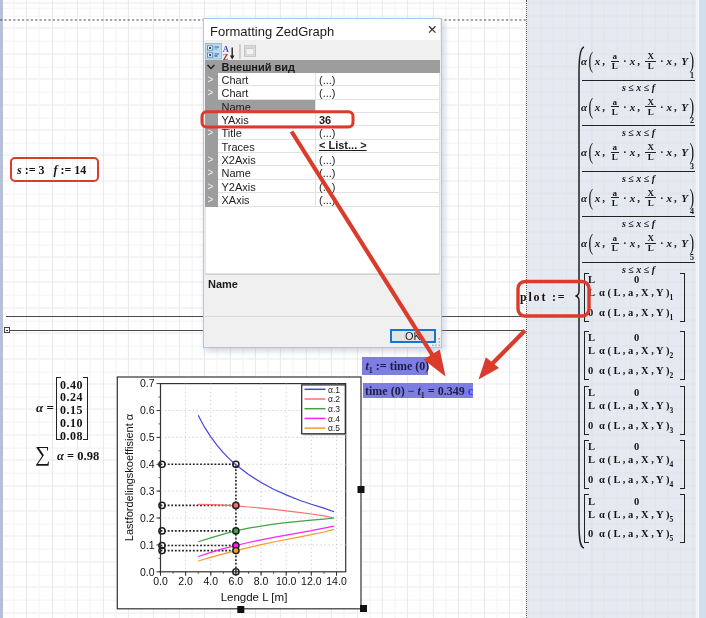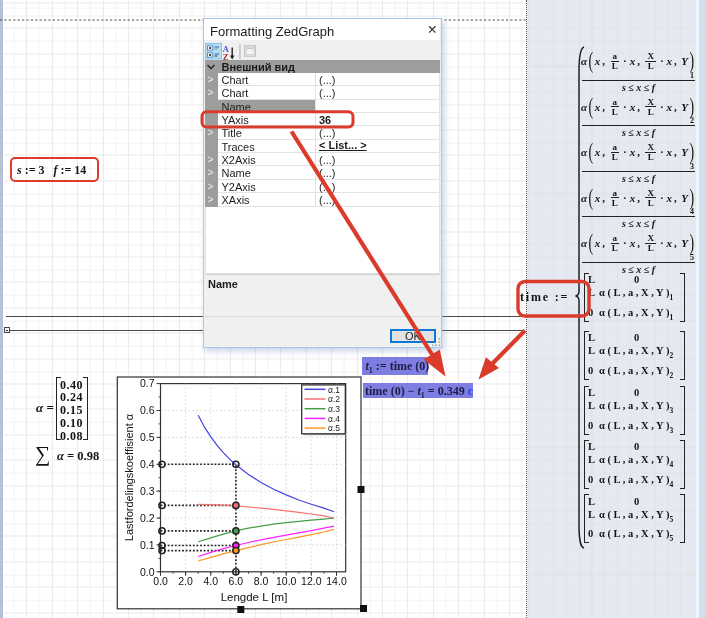--- a/index.html
+++ b/index.html
@@ -182,21 +182,21 @@
 <rect x="237.3" y="606.0" width="7" height="7" fill="#111"></rect>
 <rect x="360.0" y="605.0" width="7" height="7" fill="#111"></rect>
 </svg>
 
   <div class="sel" style="left:361.5px;top:357px;width:66px;height:18px;padding:2px 0 0 4px;"><i>t</i><span style="font-size:8px;vertical-align:-3px;">1</span> := time (0)</div>
   <div class="sel" style="left:363px;top:382.5px;width:110px;height:15.5px;padding:1px 0 0 2px;">time (0) − <i>t</i><span style="font-size:8px;vertical-align:-3px;">1</span> = 0.349 <span style="color:#2244ee;">c</span></div>
 
   <svg width="14" height="507" viewBox="0 0 14 507" style="position:absolute;left:572px;top:44px">
       <path d="M 12 3 C 8.5 4 7 11 7 28 L 7 247 Q 7 251.5 3.5 252 Q 7 252.5 7 257 L 7 480 C 7 497 8.5 503 12 504" fill="none" stroke="#222" stroke-width="1.5"></path>
     </svg>
-  <div class="mc" style="position:absolute;left:520px;top:289.5px;font-size:12px;letter-spacing:1.8px;z-index:6;">time :=</div>
+  <div class="mc" style="position:absolute;left:520px;top:289.5px;font-size:12px;letter-spacing:1.8px;z-index:6;">plot :=</div>
   <div class="fx" style="left:581px;top:48.099999999999994px;">
       <span class="it">α</span>
       <span class="bp">(</span>
       <span class="it">x</span>
       <span class="cm">,</span>
       <span class="fr">
         <span class="nu">a</span>
         <span class="de">L</span>
       </span>
       <span class="dt">·</span>

